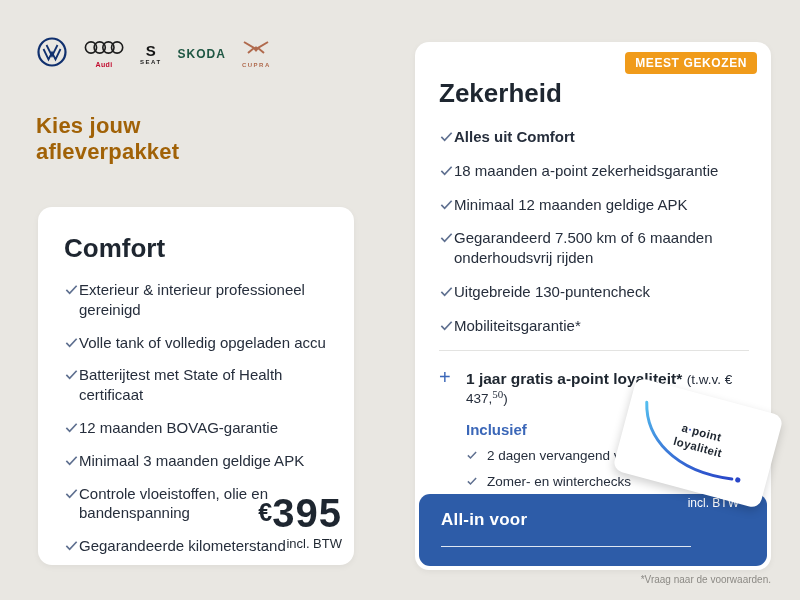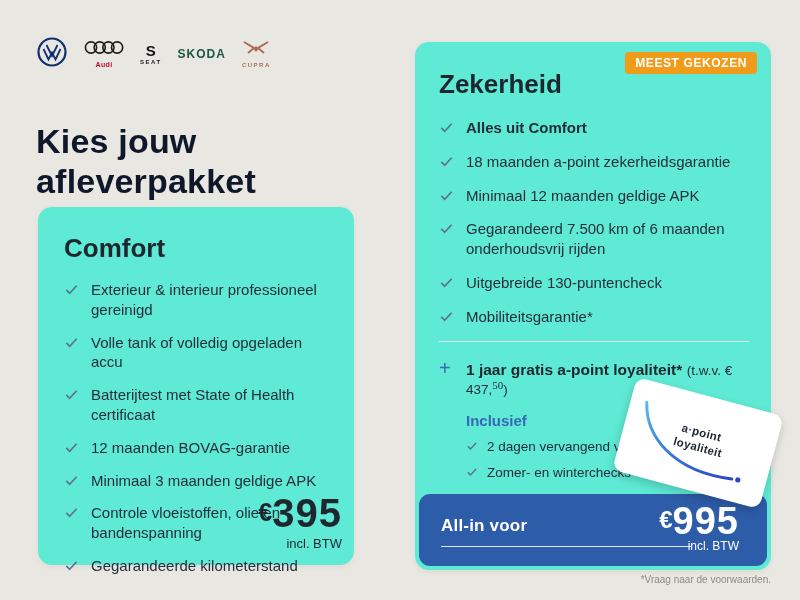--- a/index.html
+++ b/index.html
@@ -11,35 +11,35 @@
   }
   
   .brand-bar{position:absolute;left:36px;top:36px;display:flex;align-items:center;gap:16px;}
   .brand{display:flex;flex-direction:column;align-items:center;gap:2px;}
   .brand-label{font-size:6px;font-weight:bold;letter-spacing:1.5px;color:#1C1C1C;}
   .brand-label.audi{color:#C20C2E;letter-spacing:.4px;font-size:7px;}
   .brand-label.cupra{color:#B06A4D;}
   .skoda-word{font-size:12px;font-weight:bold;letter-spacing:1px;color:#1F5743;}
   .seat-s{font-size:15px;font-weight:bold;color:#141414;line-height:13px;}
   
-  .page-title{position:absolute;left:36px;top:98px;font-size:34px;line-height:1.18;font-weight:600;color:#0f172a;letter-spacing:.2px;}
-  
-  .card{position:absolute;background:#5eead4;border-radius:14px;box-shadow:0 2px 6px rgba(0,0,0,.05);}
+  .page-title{position:absolute;left:36px;top:98px;font-size:22px;line-height:1.18;font-weight:600;color:#a16207;letter-spacing:.2px;}
+  
+  .card{position:absolute;background:#ffffff;border-radius:14px;box-shadow:0 2px 6px rgba(0,0,0,.05);}
   .card-comfort{left:38px;top:207px;width:316px;height:358px;}
   .card-zekerheid{left:415px;top:42px;width:356px;height:528px;}
   .card-title{font-size:26px;font-weight:bold;color:#1E2630;margin:0;}
   .card-comfort .card-title{padding:26px 0 0 26px;}
-  .card-zekerheid .card-title{padding:27px 0 0 24px;}
+  .card-zekerheid .card-title{padding:36px 0 0 24px;}
   
   .badge{position:absolute;top:10px;right:14px;background:#F09B1A;color:#fff;
     font-size:12px;font-weight:bold;letter-spacing:.6px;padding:4px 10px;border-radius:4px;}
   
   ul.check-list{list-style:none;margin:16px 0 0 0;padding:0 22px 0 26px;}
   .card-zekerheid ul.check-list{padding-left:24px;margin-top:18px;}
-  ul.check-list li{display:flex;gap:12px;margin-bottom:13px;font-size:15px;line-height:1.32;color:#262E3C;}
+  ul.check-list li{display:flex;margin-bottom:13px;font-size:15px;line-height:1.32;color:#262E3C;}
   .card-zekerheid ul.check-list li{margin-bottom:14px;}
   ul.check-list li.bold{font-weight:bold;}
   .chk{flex:0 0 15px;margin-top:2px;}
   
   .price-block{position:absolute;right:12px;bottom:14px;text-align:right;color:#1E2630;}
   .price-line{white-space:nowrap;}
   .price-euro{font-size:25px;font-weight:600;vertical-align:6px;}
   .price-num{font-size:40px;font-weight:600;letter-spacing:1px;}
   .price-note{font-size:13px;margin-top:0px;color:#1E2630;}
   
@@ -56,21 +56,21 @@
   
   .loyal-card{position:absolute;left:207px;top:353px;width:152px;height:96px;background:#fff;
     border-radius:10px;transform:rotate(15deg);box-shadow:0 4px 10px rgba(0,0,0,.18);z-index:3;}
   .loyal-card svg{position:absolute;left:0;top:0;}
   .loyal-card-text{position:absolute;left:52px;top:30px;text-align:center;color:#1E2630;
     font-size:11.5px;font-weight:bold;line-height:1.3;letter-spacing:.3px;}
   .dot{color:#2946C8;font-weight:bold;}
   
   .all-in-bar{position:absolute;left:4px;right:4px;bottom:4px;height:72px;background:#2D5CA8;
     border-radius:11px;color:#fff;z-index:2;}
-  .all-in-label{position:absolute;left:22px;top:16px;font-size:17px;font-weight:600;letter-spacing:.2px;margin-top:6px;}
+  .all-in-label{position:absolute;left:22px;top:16px;font-size:17px;font-weight:600;letter-spacing:.2px;}
   .all-in-rule{position:absolute;left:22px;top:52px;width:250px;border:0;border-top:1px solid rgba(255,255,255,.85);margin:0;}
   .all-in-price{position:absolute;right:28px;top:6px;text-align:right;}
   .all-in-price .price-euro{font-size:24px;}
   .all-in-price .price-num{font-size:38px;font-weight:bold;}
   .all-in-note{font-size:12px;margin-top:-4px;}
   
   .footnote{position:absolute;left:415px;top:574px;width:356px;text-align:right;font-size:10px;color:#8C8A85;}
 </style>
 </head>
 <body>
@@ -267,21 +267,18 @@
     <div class="loyal-card-text">
       <span>a</span><span class="dot">·</span><span>point</span><br>
       <span>loyaliteit</span>
     </div>
   </div>
 
   <div class="all-in-bar">
     <div class="all-in-label">All-in voor</div>
     <hr class="all-in-rule">
     <div class="all-in-price">
-      <div class="price-line">
-        <span class="price-euro">€</span><span class="price-num">995</span>
-      </div>
       <div class="all-in-note">incl. BTW</div>
     </div>
   </div>
 </div>
 
 <div class="footnote">*Vraag naar de voorwaarden.</div>
 
 </body></html>

